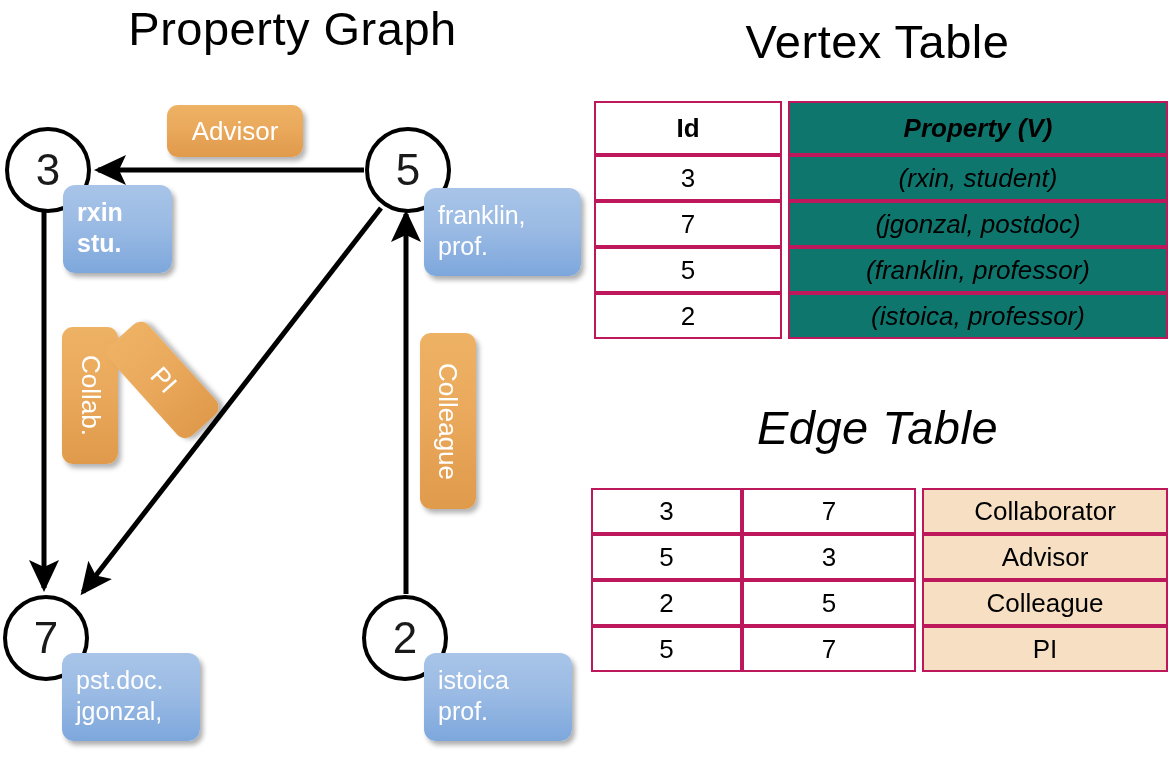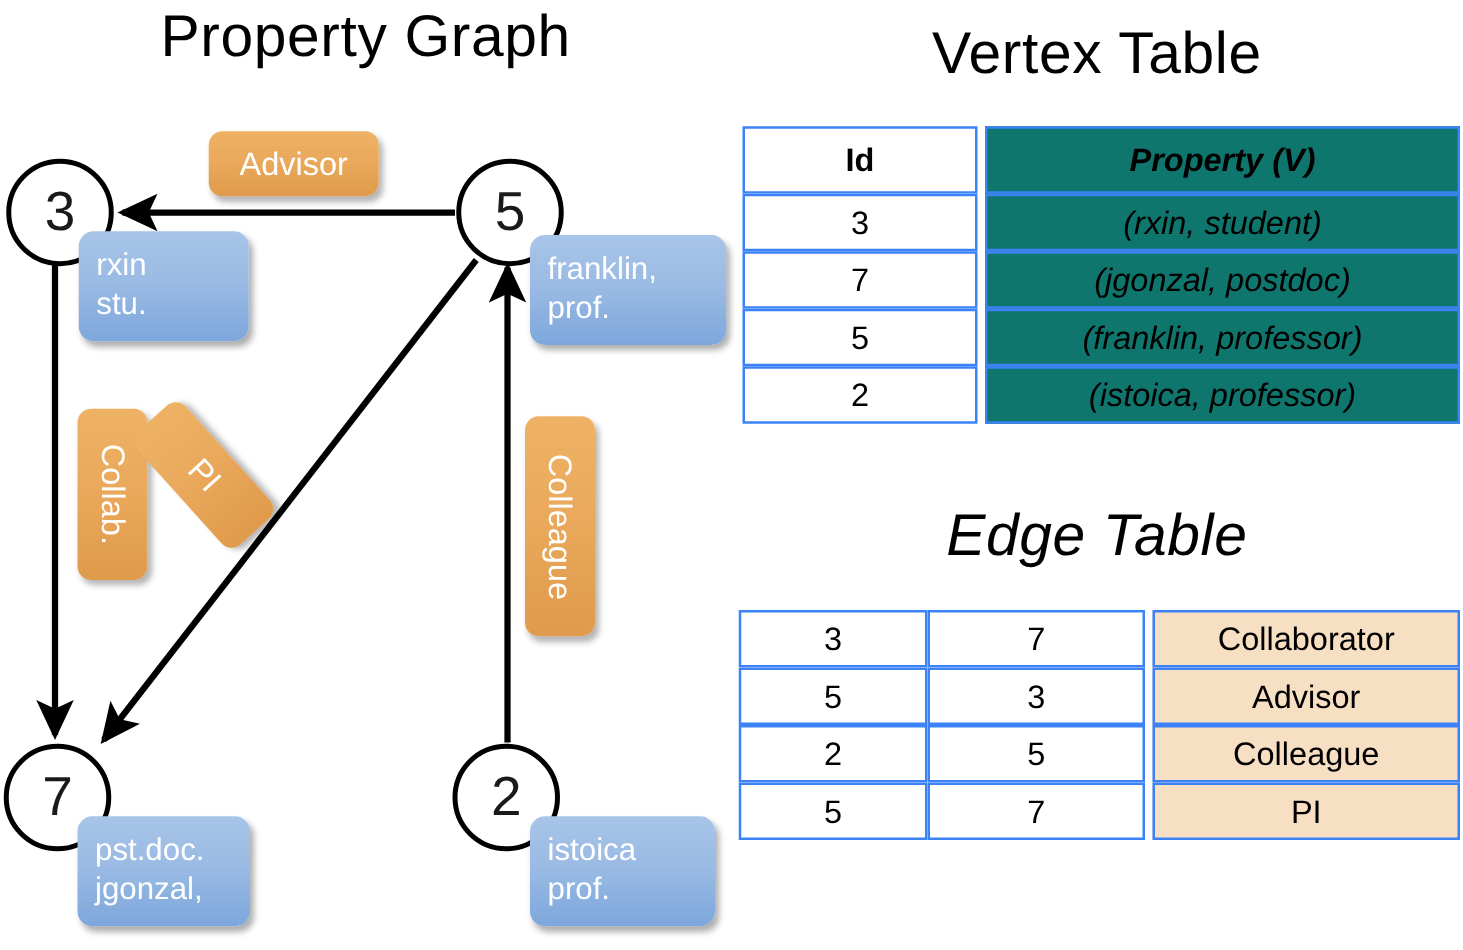--- a/index.html
+++ b/index.html
@@ -69,21 +69,21 @@
     border-radius: 12px;
     background: linear-gradient(to bottom, #a8c4e8 0%, #9bbbe4 45%, #7da7dc 100%);
     box-shadow: 3px 4px 5px rgba(0,0,0,0.32);
     color: #ffffff;
     font-size: 25px;
     line-height: 1.22;
     padding: 12px 0 12px 14px;
     box-sizing: border-box;
     z-index: 4;
   }
-  #vprop-3 { left: 63px;  top: 185px; width: 136px; height: 88px; }
+  #vprop-3 { left: 63px;  top: 185px; width: 109px; height: 88px; font-weight: bold; }
   #vprop-5 { left: 424px; top: 188px; width: 157px; height: 88px; }
   #vprop-7 { left: 62px;  top: 653px; width: 138px; height: 88px; }
   #vprop-2 { left: 424px; top: 653px; width: 148px; height: 88px; }
 
   
   .eprop {
     position: absolute;
     border-radius: 11px;
     background: linear-gradient(to bottom, #eeb264 0%, #eaa95c 45%, #e09a4b 100%);
     box-shadow: 3px 4px 5px rgba(0,0,0,0.30);
@@ -118,21 +118,21 @@
   }
 
   
   .tbl {
     position: absolute;
     border-collapse: separate;
     border-spacing: 0;
     table-layout: fixed;
   }
   .tbl td {
-    border: 2px solid #3b82f6;
+    border: 2px solid #be185d;
     font-size: 26px;
     text-align: center;
     padding: 0;
     background: #fff;
     height: 46px;
     box-sizing: border-box;
   }
   .tbl td.hdr { font-weight: bold; height: 54px; }
   .tbl td.vfill { background: #0f766e; font-style: italic; }
   .tbl td.efill { background: #f7dfc4; }

